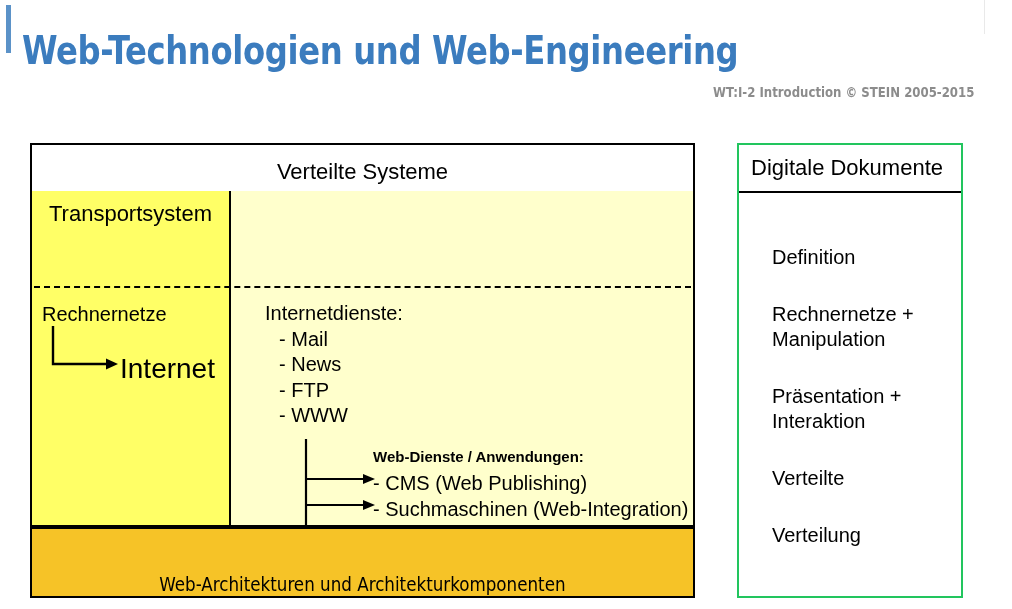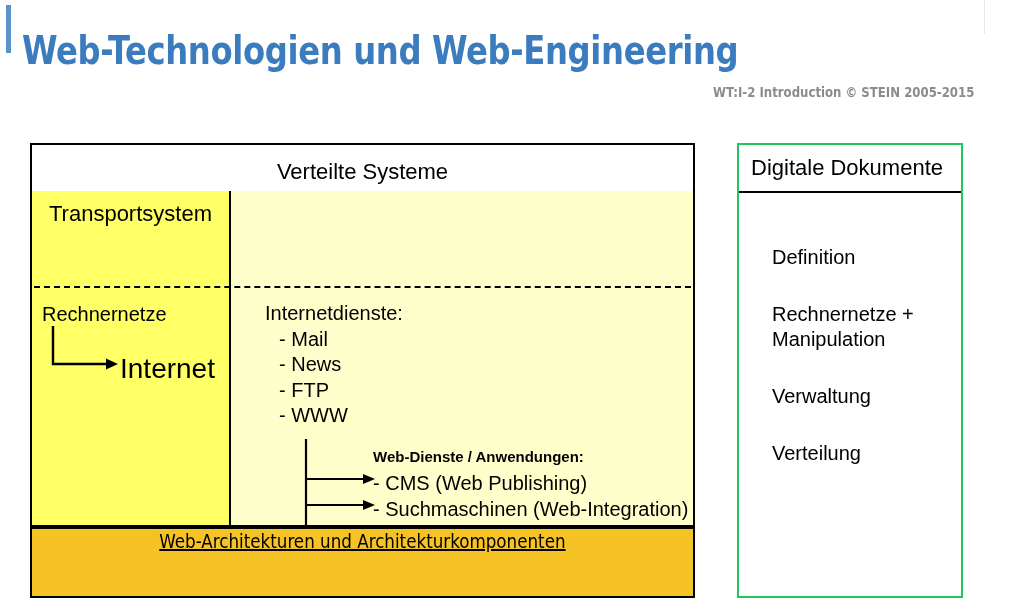--- a/index.html
+++ b/index.html
@@ -191,23 +191,22 @@
   #bottom-bar {
     position: absolute;
     left: 0;
     top: 384px;
     width: 100%;
     height: 71px;
     box-sizing: border-box;
     border: 2px solid #000;
     background: #f6c327;
     display: flex;
-    align-items: flex-start;
+    align-items: flex-end;
     justify-content: center;
-    text-decoration: underline;
   }
   #bottom-bar-label {
     font-family: "DejaVu Sans Condensed", "Liberation Sans Narrow", "Liberation Sans", sans-serif;
     font-size: 20px;
     font-stretch: condensed;
     white-space: nowrap;
     transform: scaleX(0.93);
   }
 
   
@@ -311,19 +310,23 @@
   </div>
   <div id="panel-right-list">
     <div class="panel-item">
       <div>Definition</div>
     </div>
     <div class="panel-item">
       <div>Rechnernetze +</div>
       <div>Manipulation</div>
     </div>
     <div class="panel-item">
-      <div>Verwaltung</div>
+      <div>Präsentation +</div>
+      <div>Interaktion</div>
+    </div>
+    <div class="panel-item">
+      <div>Verteilte</div>
     </div>
     <div class="panel-item">
       <div>Verteilung</div>
     </div>
   </div>
 </div>
 
 </body></html>

